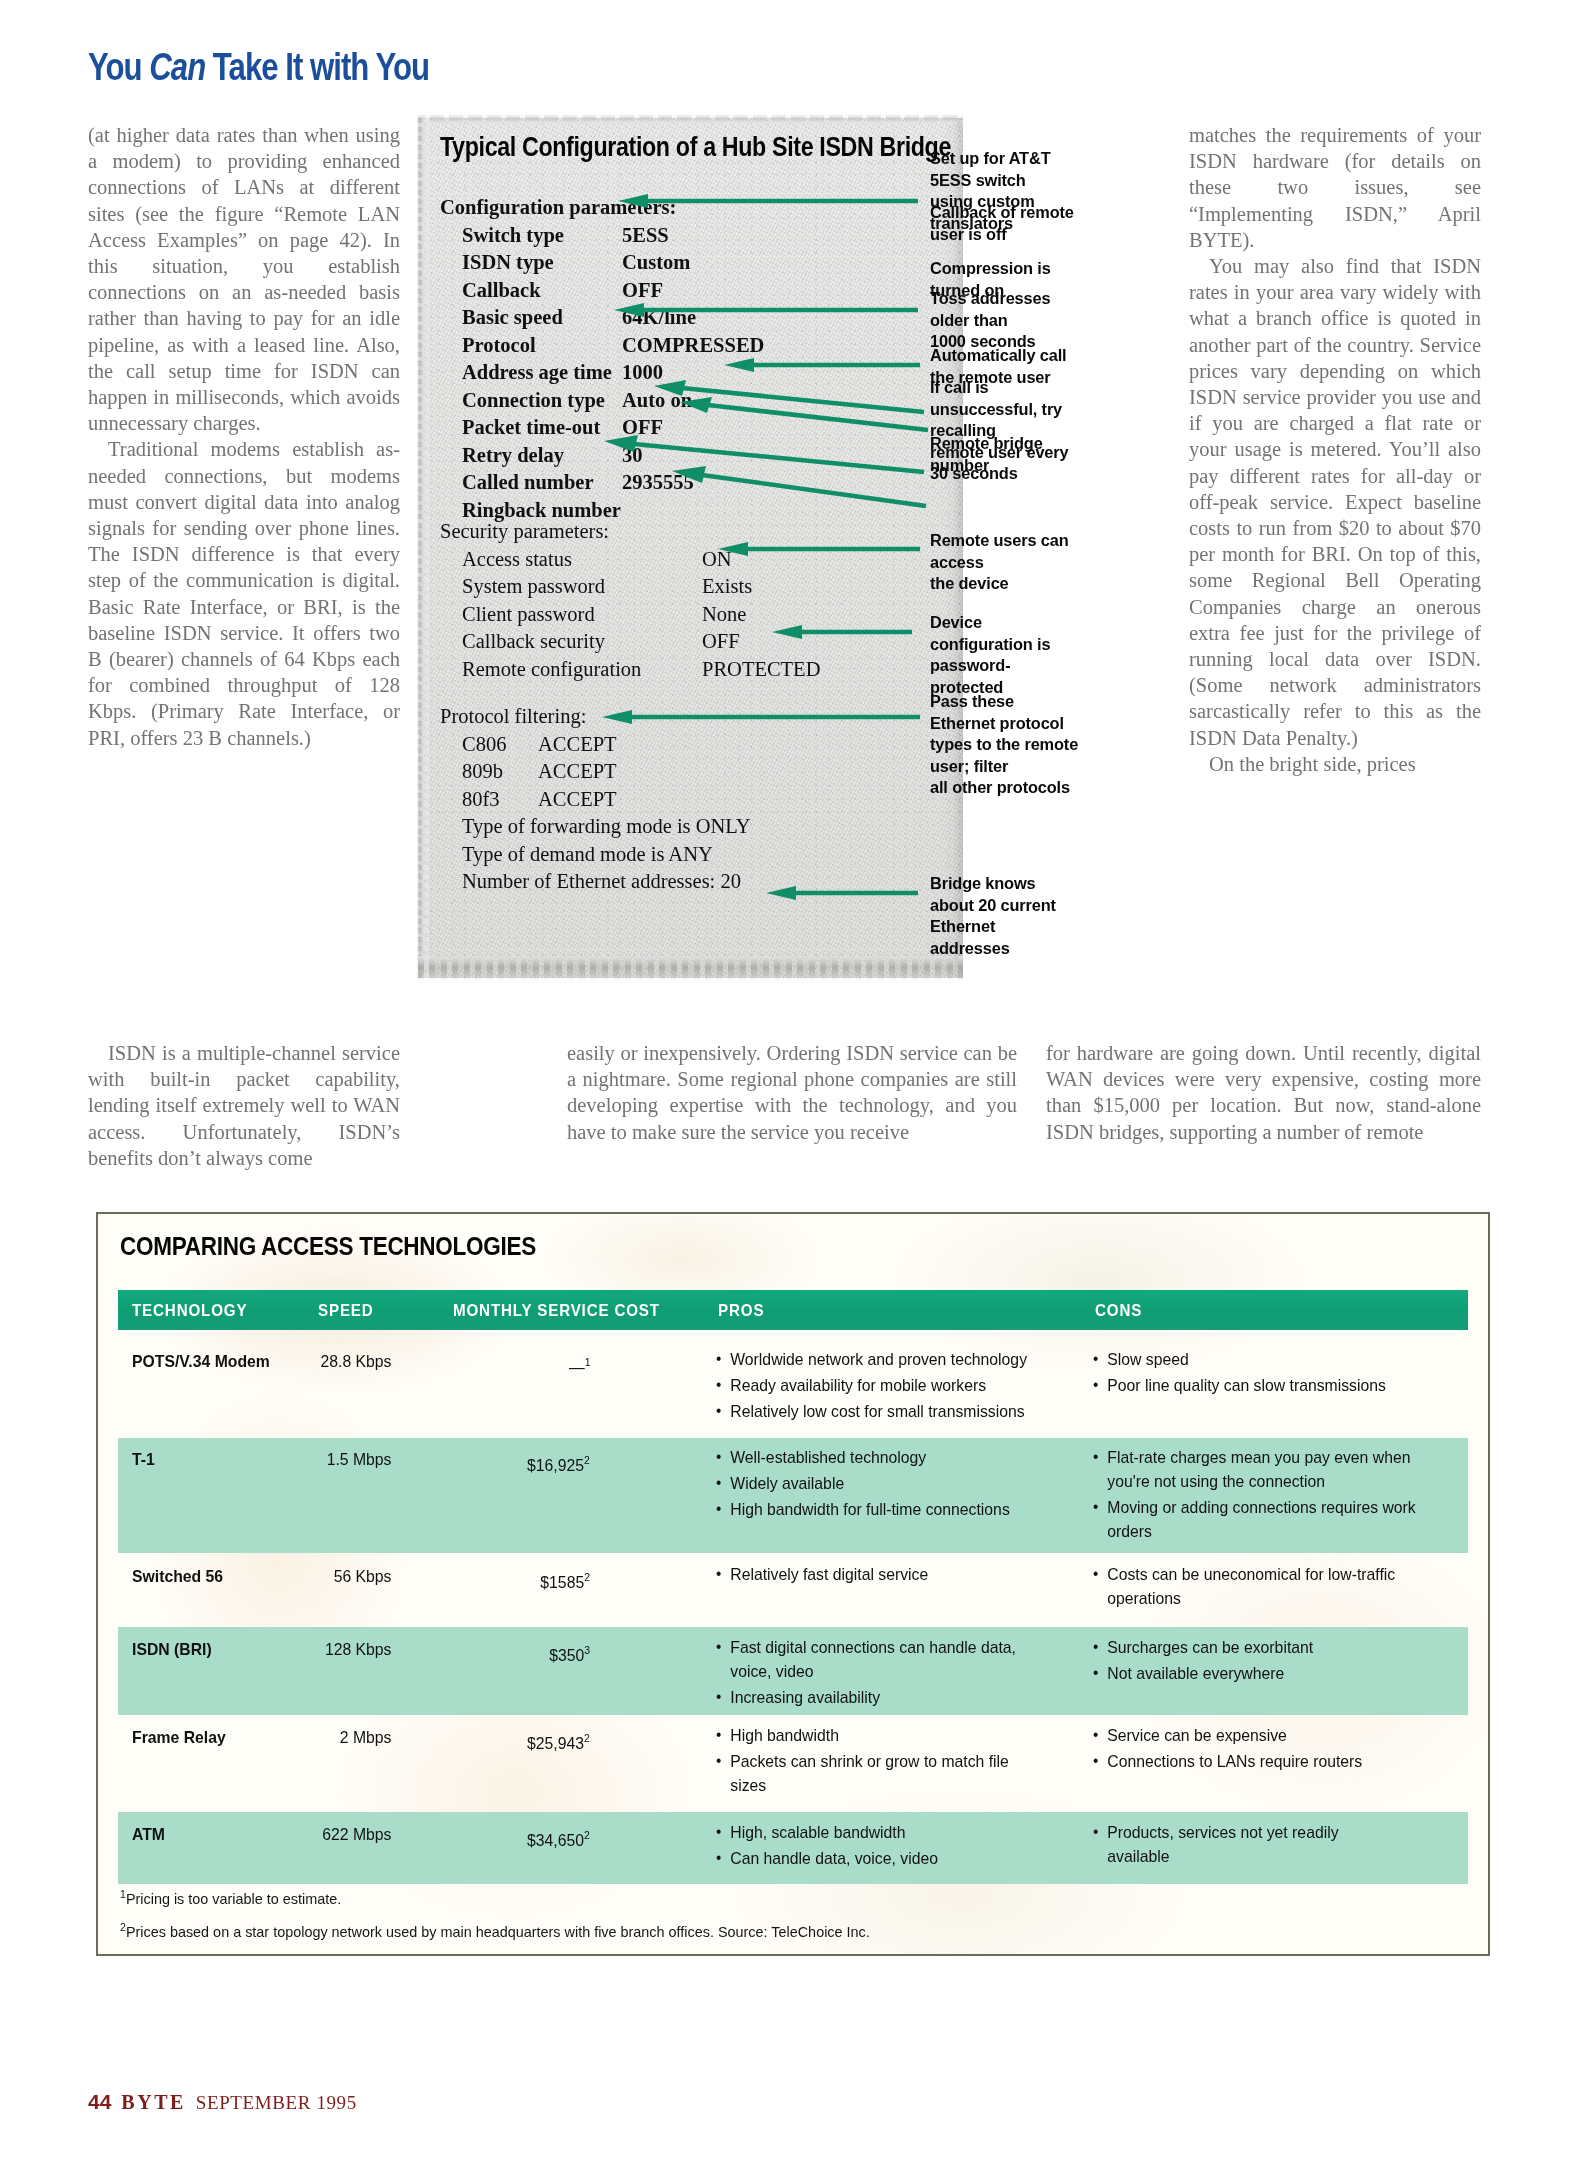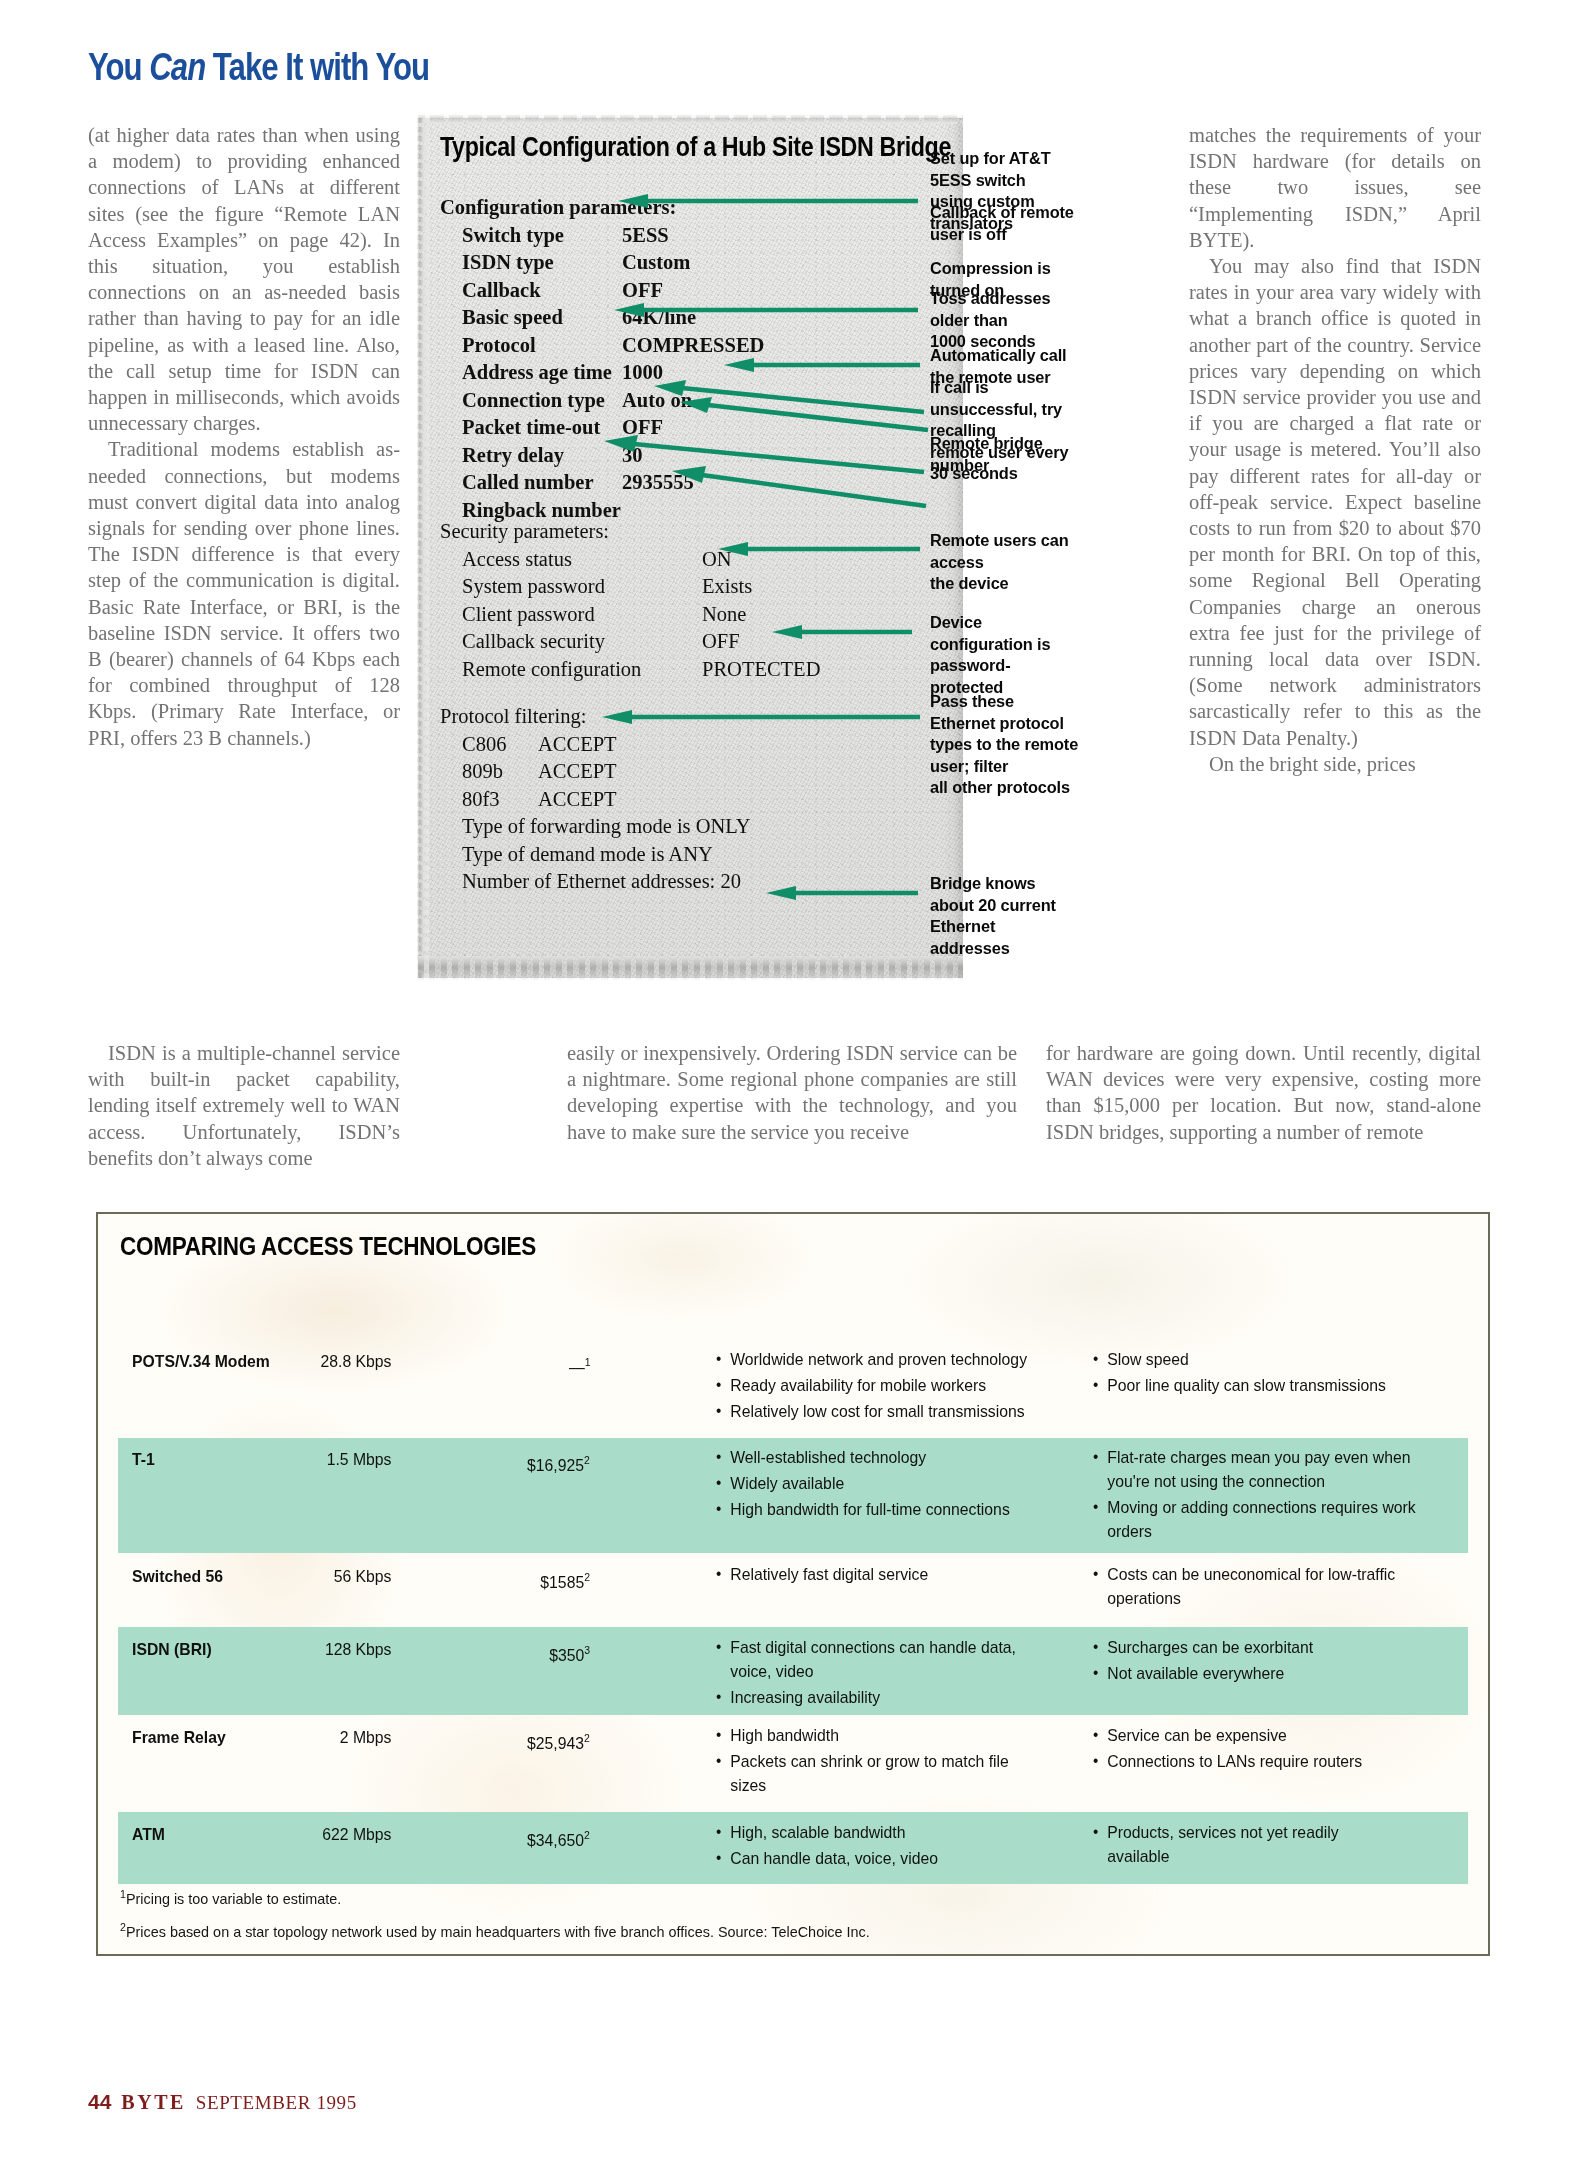--- a/index.html
+++ b/index.html
@@ -329,20 +329,27 @@
     <div class="anno" style="left:512px;top:412px;">Remote users can access<br>the device</div>
     <div class="anno" style="left:512px;top:494px;">Device configuration is<br>password-protected</div>
     <div class="anno" style="left:512px;top:573px;">Pass these Ethernet protocol<br>types to the remote user; filter<br>all other protocols</div>
     <div class="anno" style="left:512px;top:755px;">Bridge knows about 20 current<br>Ethernet addresses</div>
   </div>
 
   <div id="tablebox">
     <div id="table-tint"></div>
     <div id="table-title">COMPARING ACCESS TECHNOLOGIES</div>
 
+    <div id="thead">
+      <div class="th" style="left:14px;">TECHNOLOGY</div>
+      <div class="th" style="left:200px;">SPEED</div>
+      <div class="th" style="left:335px;">MONTHLY SERVICE COST</div>
+      <div class="th" style="left:600px;">PROS</div>
+      <div class="th" style="left:977px;">CONS</div>
+    </div>
 
     <div class="trow" style="top:128px;height:96px;">
       <div class="cell tech" style="left:14px;top:8px;">POTS/V.34 Modem</div>
       <div class="cell speed" style="left:150px;top:8px;width:130px;">28.8 Kbps</div>
       <div class="cell cost" style="left:330px;top:8px;width:150px;"><span>—</span><sup>1</sup></div>
       <div class="cell" style="left:598px;top:6px;width:350px;">
           <ul>
             <li>Worldwide network and proven technology</li>
             <li>Ready availability for mobile workers</li>
             <li>Relatively low cost for small transmissions</li>

